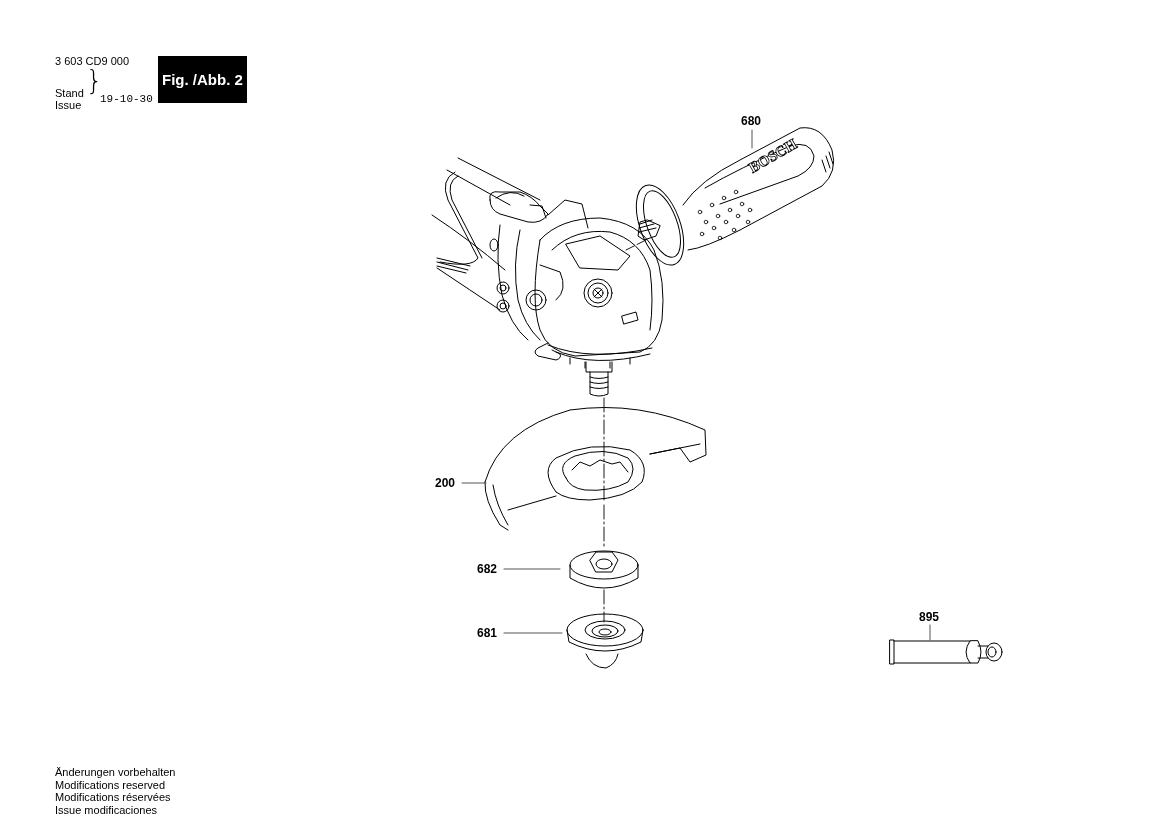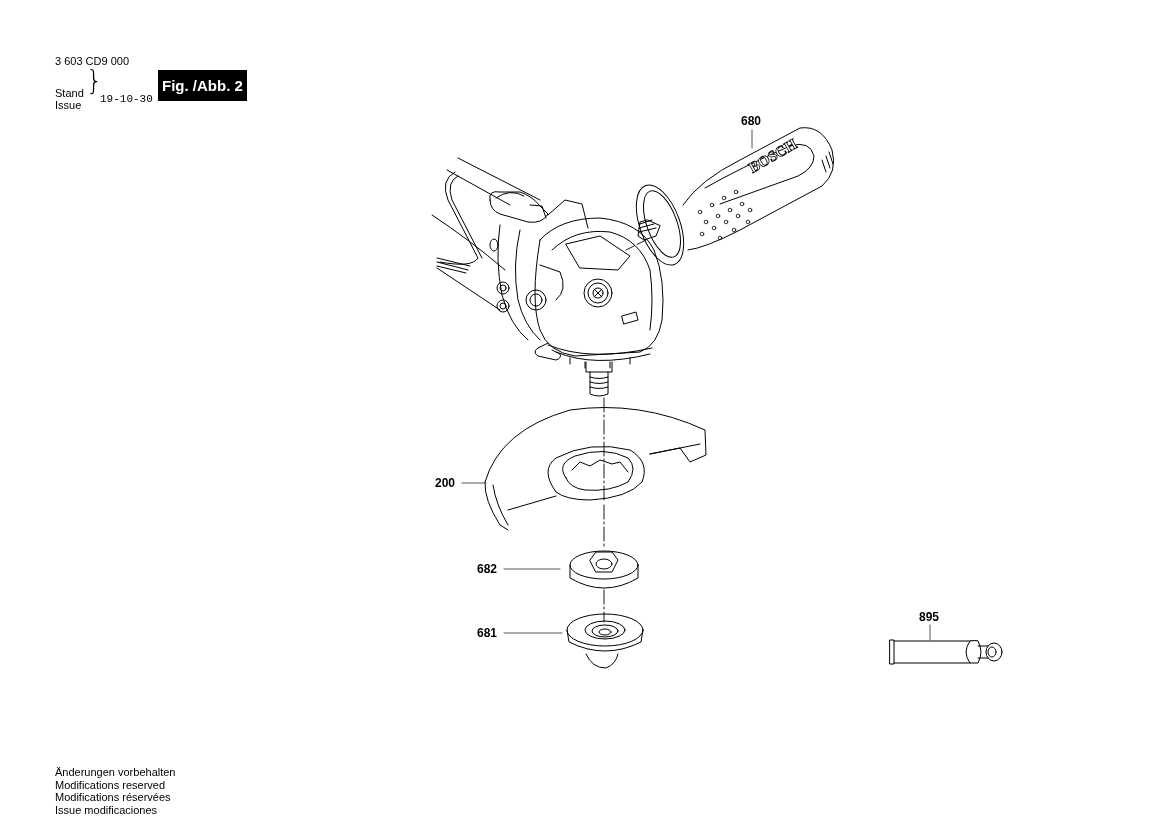--- a/index.html
+++ b/index.html
@@ -3,22 +3,22 @@
 <meta charset="utf-8">
 <style>
   html, body { margin: 0; padding: 0; background: #ffffff; }
   body { width: 1169px; height: 826px; position: relative; overflow: hidden;
          font-family: "Liberation Sans", sans-serif; color: #000; }
   .abs { position: absolute; }
   .doc-number { left: 55px; top: 55px; font-size: 11px; }
   .stand-issue { left: 55px; top: 71px; font-size: 11px; line-height: 12px; margin-top: 16px; }
   .brace { left: 86px; top: 67px; font-size: 26px; line-height: 26px; font-family: "DejaVu Sans", sans-serif; font-weight: 200; }
   .date { left: 100px; top: 93px; font-size: 11px; font-family: Liberation Mono, monospace; }
-  .fig-badge { left: 158px; top: 70px; background: #000; color: #fff; font-weight: bold;
-               font-size: 15px; padding: 7px 4px; line-height: 17px; }
+  .fig-badge { left: 158px; top: 56px; background: #000; color: #fff; font-weight: bold;
+               font-size: 15px; padding: 15px 4px; line-height: 17px; }
   .footer { left: 55px; top: 726px; font-size: 11px; line-height: 12.5px; margin-top: 40px; }
   .footer div { white-space: nowrap; }
   .part-label { font-weight: bold; font-size: 12px; }
   svg.drawing { position: absolute; left: 0; top: 0; }
 </style>
 </head>
 <body>
 
 <div class="abs doc-number">3 603 CD9 000</div>
 <div class="abs stand-issue">

